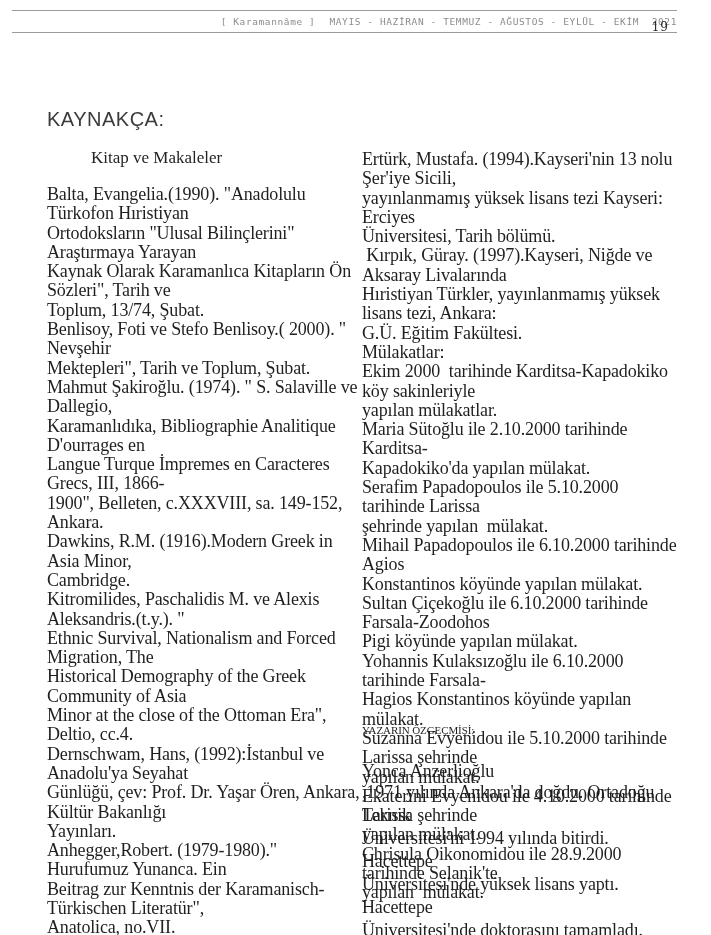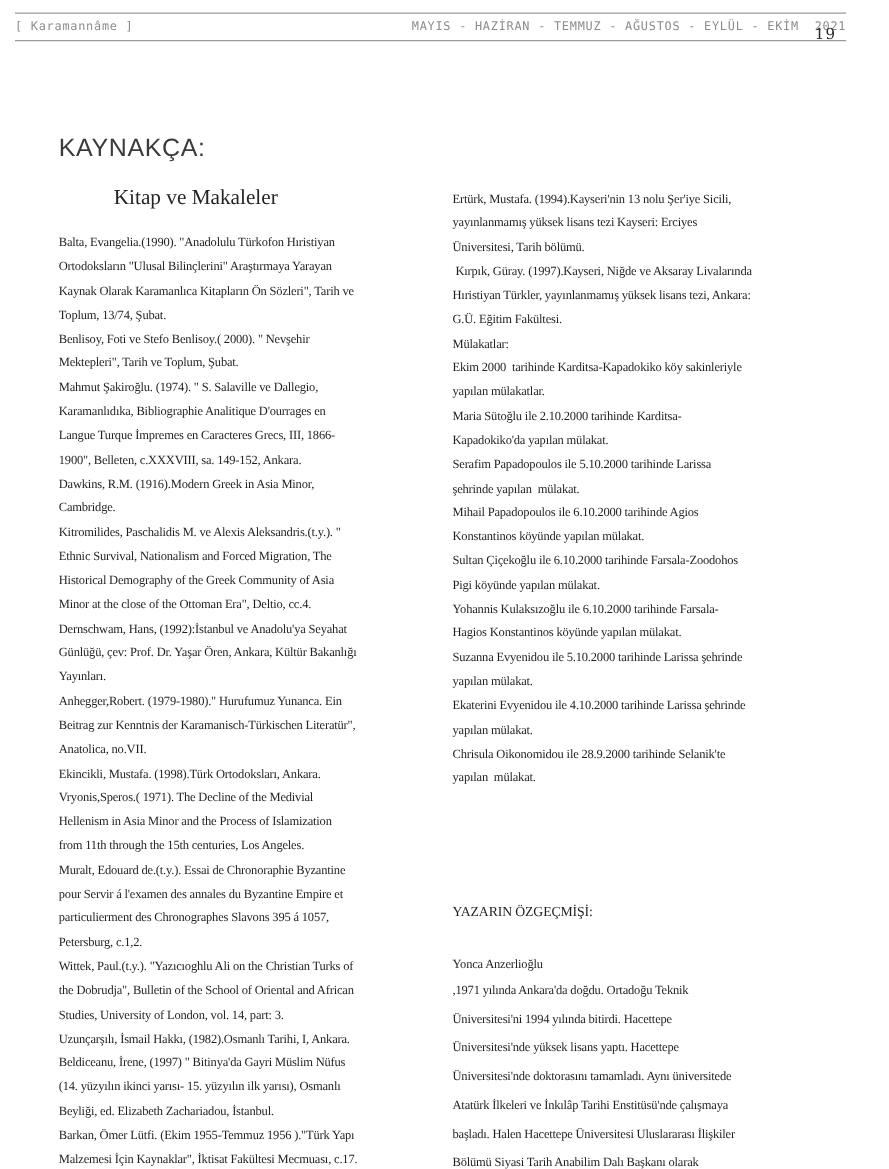--- a/index.html
+++ b/index.html
@@ -21,21 +21,21 @@
   .running-head {
     position: absolute;
     left: 12px;
     top: 10px;
     width: 665px;
     height: 21px;
     border-top: 1px solid #9b9b9b;
     border-bottom: 1px solid #9b9b9b;
     display: flex;
     align-items: center;
-    justify-content: space-between;
+    justify-content: flex-end;
     font-family: "DejaVu Sans Mono", monospace;
     font-size: 9.5px;
     letter-spacing: 0.6px;
     color: #8c8c8c;
     white-space: pre;
   }
   .running-head .journal { margin-right: 14px; }
   .page-number {
     position: absolute;
     right: 8px;
@@ -63,21 +63,21 @@
     top: 148px;
     font-family: "Liberation Serif", serif;
     font-size: 17px;
     color: #242424;
     margin-left: 44px;
   }
 
   
   .bodytext {
     font-family: "Liberation Serif", serif;
-    font-size: 10px;
+    font-size: 18px;
     line-height: 19.3px;
     letter-spacing: -0.15px;
     color: #1f1f1f;
     white-space: pre-wrap;
   }
   .col-left {
     position: absolute;
     left: 47px;
     top: 185px;
     width: 316px;

